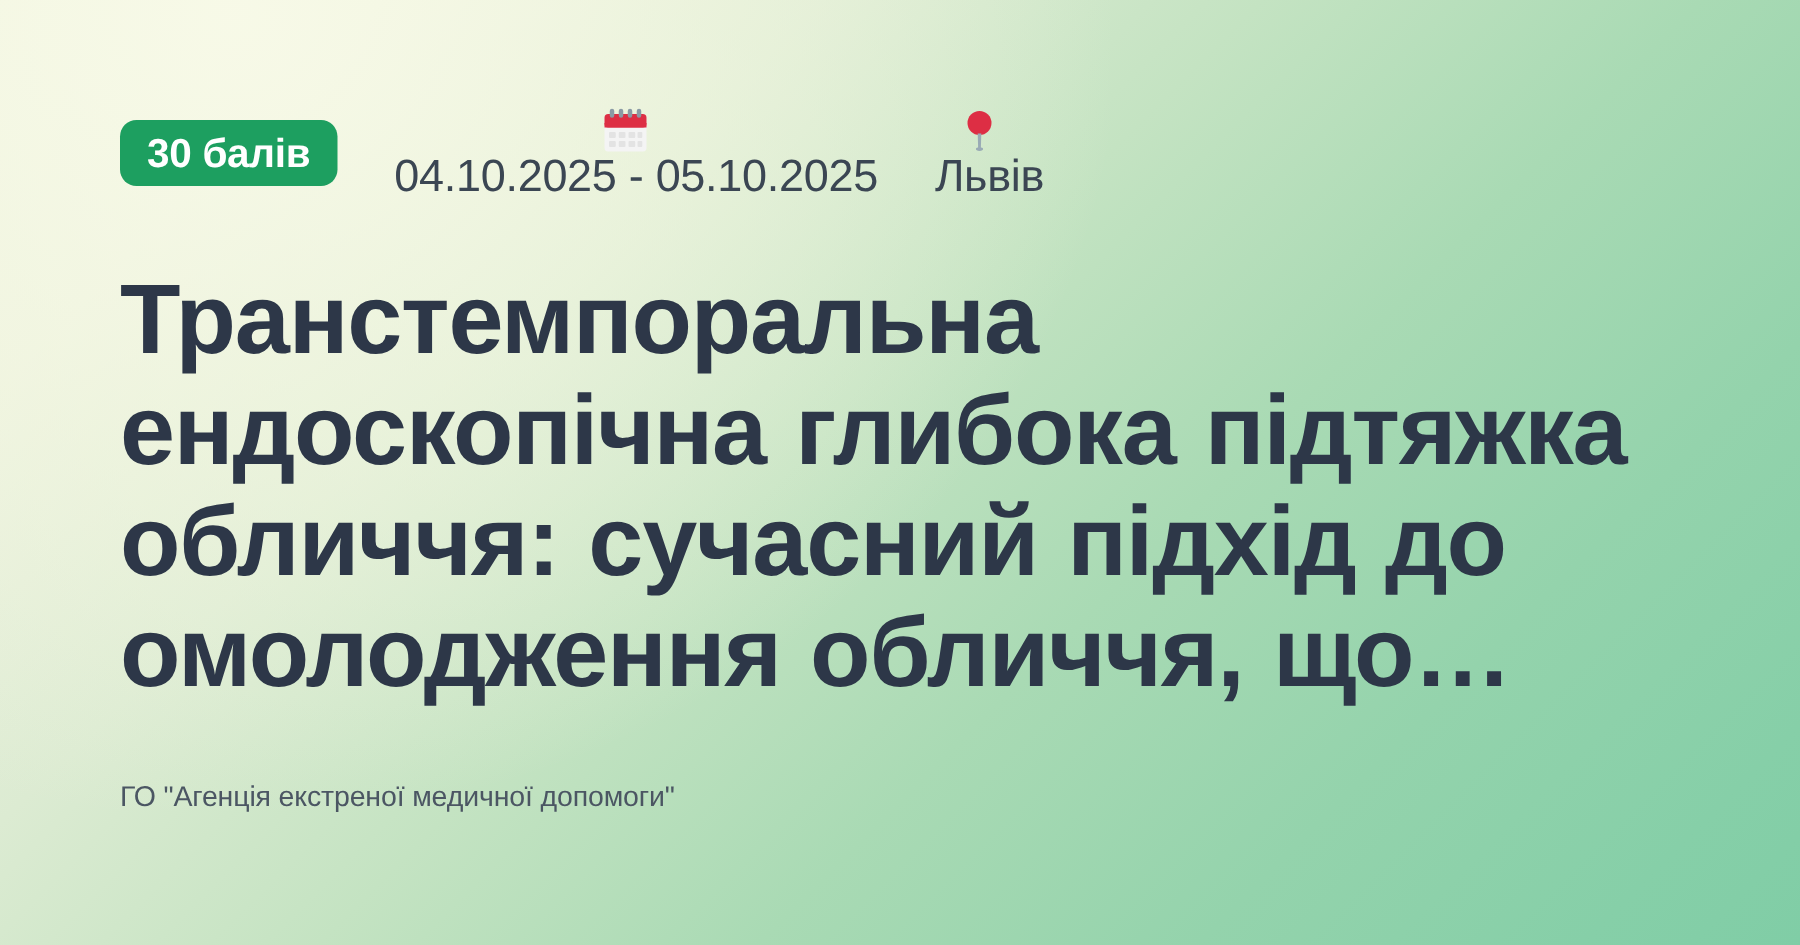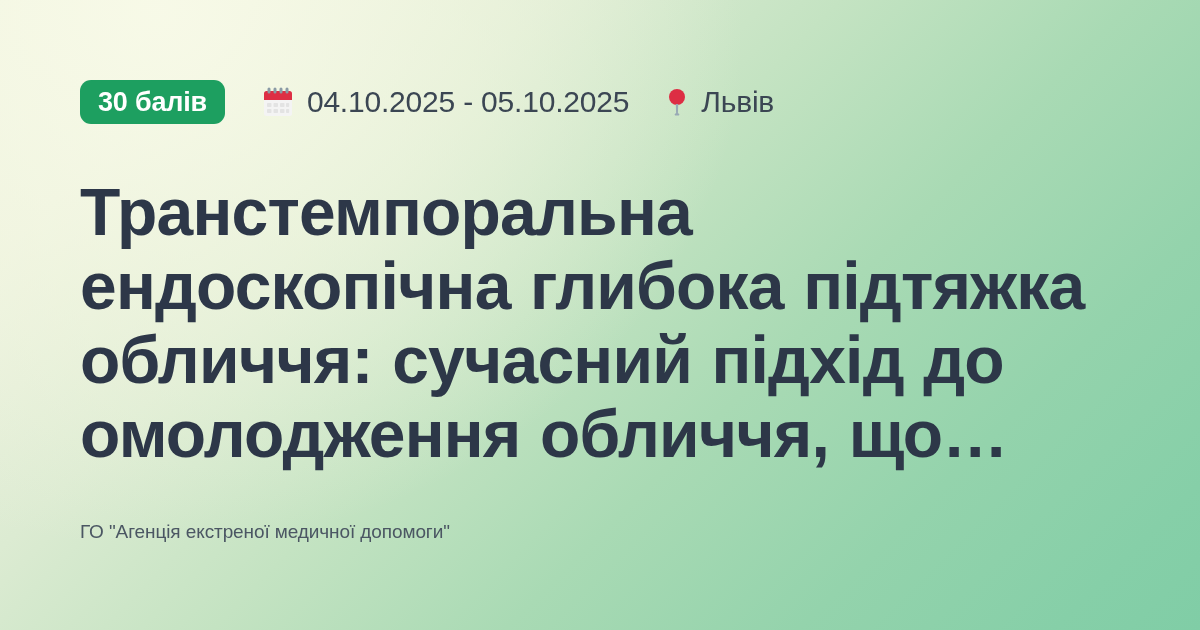--- a/index.html
+++ b/index.html
@@ -78,22 +78,22 @@
     line-height: 1;
     white-space: nowrap;
   }
 
   .meta-group {
     display: inline-flex;
     align-items: center;
     white-space: nowrap;
   }
 
-  .meta-group.dates { margin-left: 38px; }
-  .meta-group.place { margin-left: 38px; }
+  .meta-group.dates { margin-left: 38px; flex-direction: column; }
+  .meta-group.place { margin-left: 38px; flex-direction: column; }
 
   .meta-text {
     font-size: 30px;
     font-weight: 400;
     color: #3b4653;
     letter-spacing: -0.2px;
     line-height: 1;
   }
 
   .icon {

